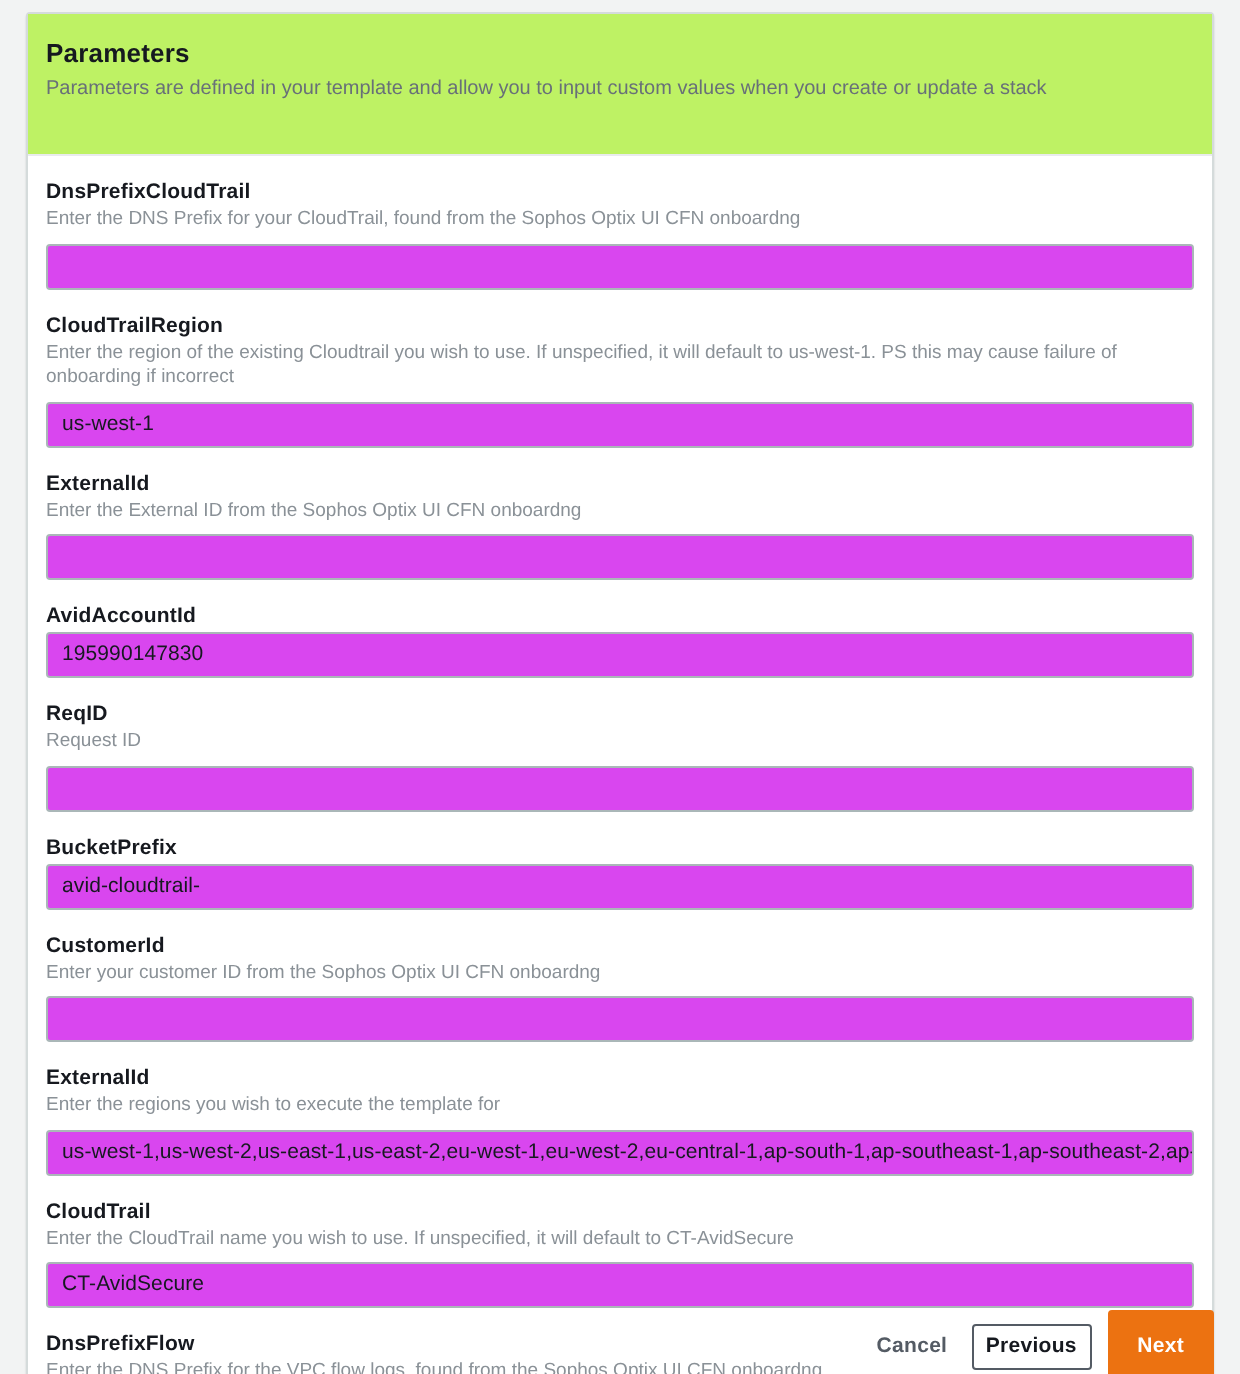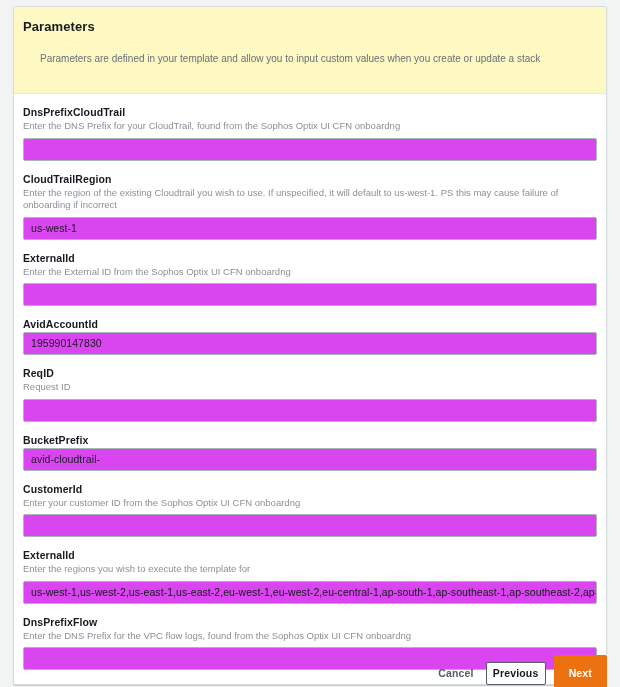--- a/index.html
+++ b/index.html
@@ -22,37 +22,37 @@
   .card {
     position: absolute;
     left: 13px; top: 6px;
     width: 594px;
     background: #ffffff;
     border: 1px solid #d5dbdb;
     border-radius: 2px;
     box-shadow: 0 1px 1px 0 rgba(0,28,36,.18);
   }
   .card-header {
-    background: #fef9c3;
+    background: #bef264;
     border-bottom: 1px solid #e9ebed;
-    padding: 12px 0 10px 9px;
+    padding: 12px 0 25px 9px;
   }
   .card-title {
     font-size: 13px;
     font-weight: bold;
     color: #16191f;
     line-height: 16px;
     margin: 0 0 3px 0;
     letter-spacing: .1px;
   }
   .card-subtitle {
     font-size: 10px;
     color: #687078;
     line-height: 14px;
-    margin: 17px;
+    margin: 0;
   }
   .card-body {
     padding: 11px 9px 12px 9px;
   }
 
   
   .param {
     margin-bottom: 11px;
   }
   .param:last-child { margin-bottom: 2px; }
@@ -202,20 +202,27 @@
           </div>
         </div>
         <div class="param">
           <div class="param-label">ExternalId</div>
           <div class="param-desc">Enter the regions you wish to execute the template for</div>
           <div class="field">
             <span class="field-text">us-west-1,us-west-2,us-east-1,us-east-2,eu-west-1,eu-west-2,eu-central-1,ap-south-1,ap-southeast-1,ap-southeast-2,ap-northeast-1,ap-northeast-2</span>
           </div>
         </div>
         <div class="param">
+          <div class="param-label">CloudTrail</div>
+          <div class="param-desc">Enter the CloudTrail name you wish to use. If unspecified, it will default to CT-AvidSecure</div>
+          <div class="field">
+            <span class="field-text">CT-AvidSecure</span>
+          </div>
+        </div>
+        <div class="param">
           <div class="param-label">DnsPrefixFlow</div>
           <div class="param-desc">Enter the DNS Prefix for the VPC flow logs, found from the Sophos Optix UI CFN onboardng</div>
           <div class="field">
             <span class="field-text"></span>
           </div>
         </div>
       </div>
 
   </div>
 

